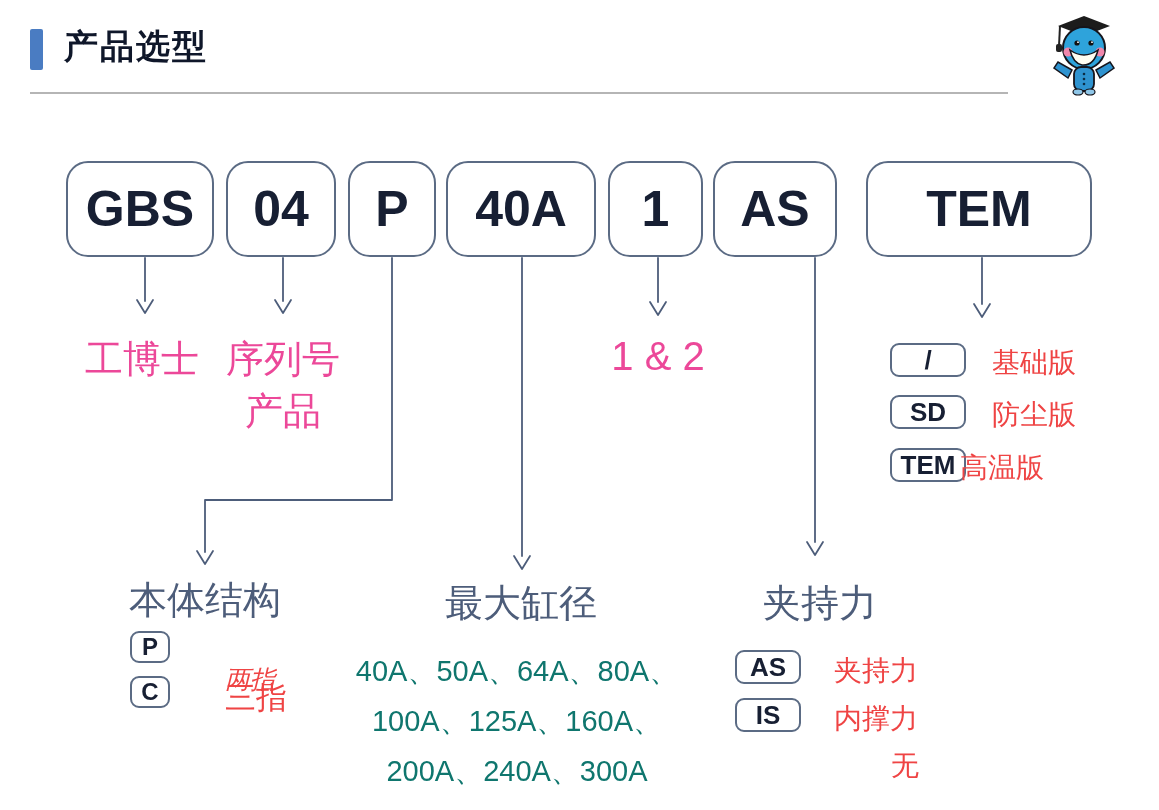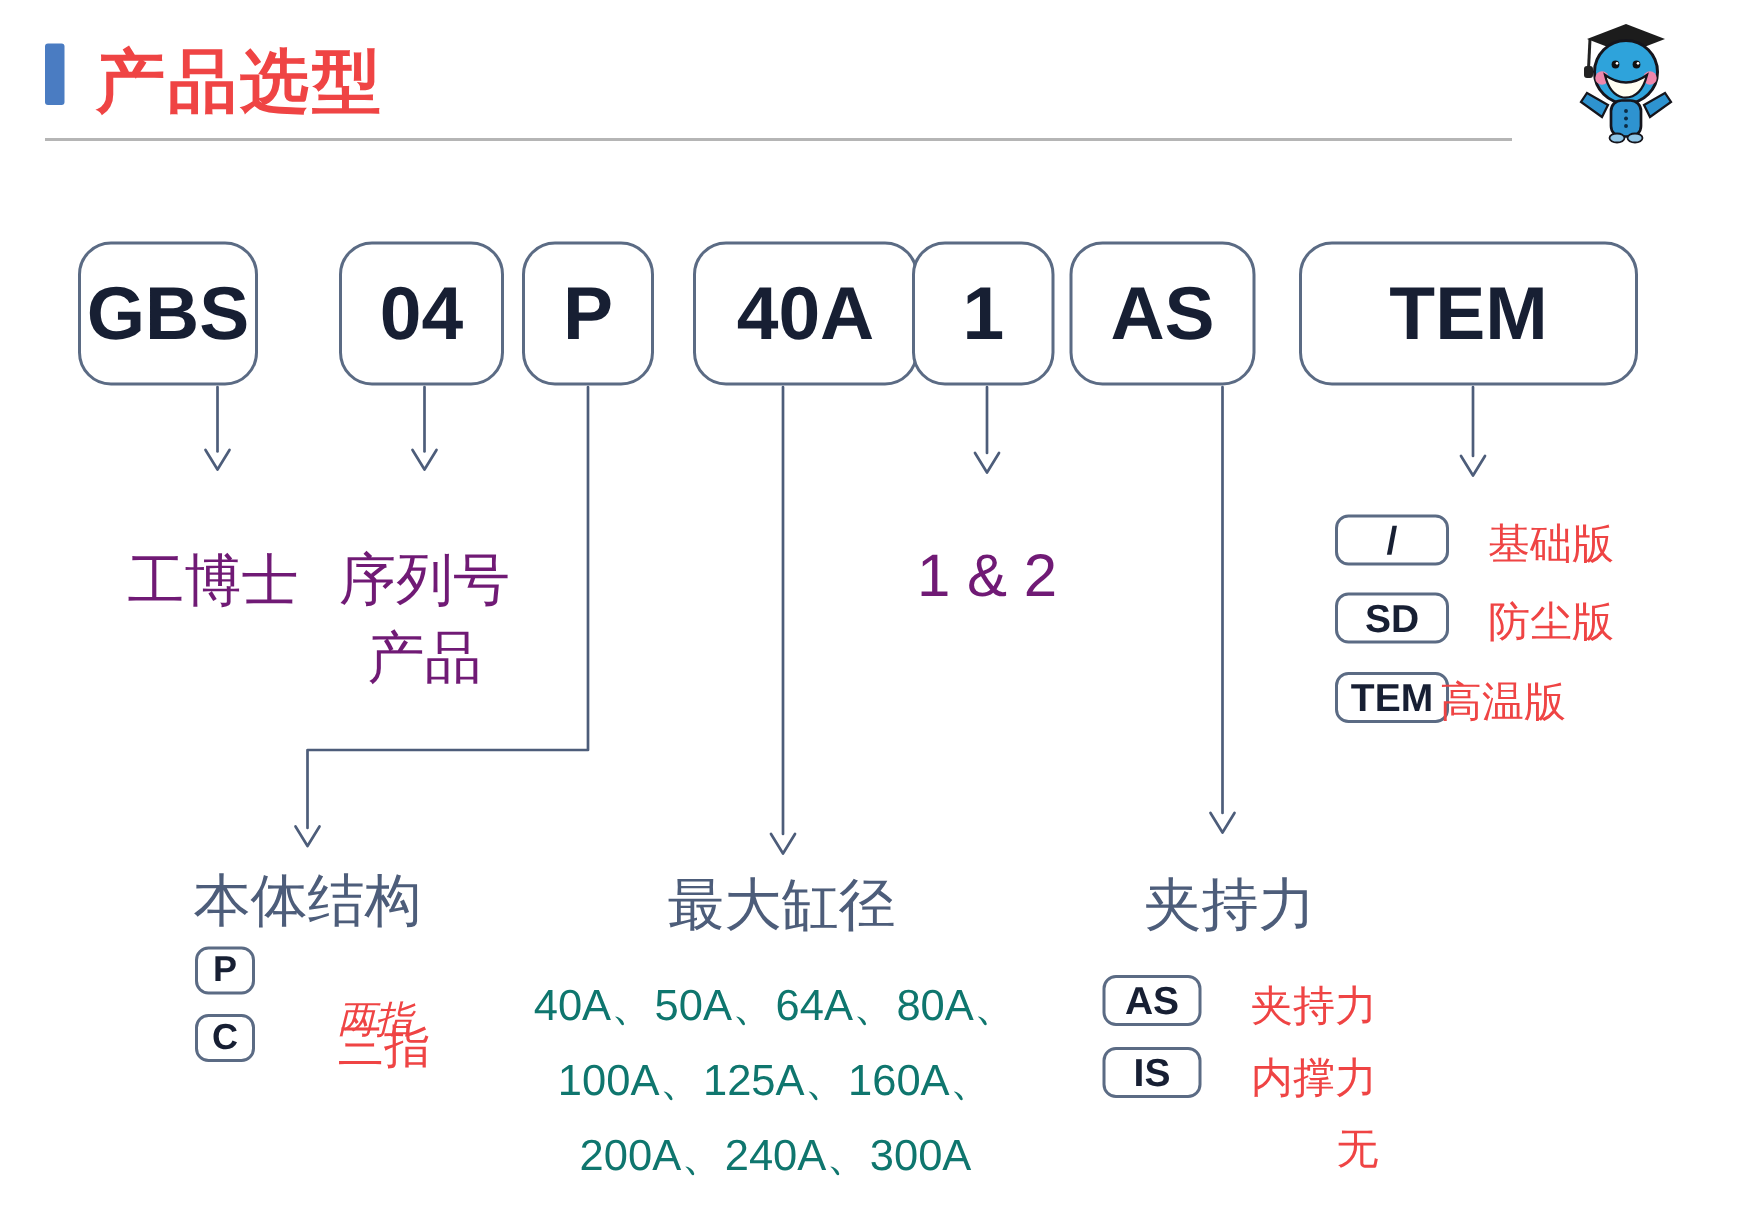--- a/index.html
+++ b/index.html
@@ -2,39 +2,39 @@
 <html><head>
 <meta charset="utf-8">
 <style>
   html,body{margin:0;padding:0;background:#ffffff;}
   .canvas{
     position:relative;width:1159px;height:810px;background:#ffffff;overflow:hidden;
     font-family:"Liberation Sans","DejaVu Sans",sans-serif;
   }
   
   .accent-bar{position:absolute;left:30px;top:29px;width:13px;height:41px;background:#4a7cc2;border-radius:2px;}
-  .page-title{position:absolute;left:64px;top:24px;font-size:46px;font-weight:bold;color:#ef4444;letter-spacing:2px;margin:0;}
+  .page-title{position:absolute;left:64px;top:24px;font-size:34px;font-weight:bold;color:#0f172a;letter-spacing:2px;margin:0;}
   .divider{position:absolute;left:30px;top:92px;width:978px;height:2px;background:#b5b5b5;}
   .mascot{position:absolute;left:1046px;top:10px;}
   
   .connectors{position:absolute;left:0;top:0;pointer-events:none;}
   
   .code-box{
     position:absolute;top:161px;height:96px;background:#fff;
     border:2.5px solid #5b6b84;border-radius:22px;
     display:flex;align-items:center;justify-content:center;
     font-size:50px;font-weight:bold;color:#171f33;box-sizing:border-box;
   }
   
   .opt-box{
     position:absolute;background:#fff;border:2px solid #5b6b84;border-radius:9px;
     display:flex;align-items:center;justify-content:center;
     font-weight:bold;color:#171f33;box-sizing:border-box;
   }
-  .anno{position:absolute;font-size:38px;color:#701a75;text-align:center;margin-top:28px;}
+  .anno{position:absolute;font-size:38px;color:#ec4899;text-align:center;}
   .sec-title{position:absolute;font-size:38px;color:#4d5d7a;text-align:center;}
   .opt-label{position:absolute;font-size:28px;color:#ef4444;white-space:nowrap;}
   .bore-list{position:absolute;left:352px;top:646px;width:330px;text-align:center;
              font-size:29px;color:#0f766e;line-height:50px;}
 </style>
 </head>
 <body>
 
 <div class="canvas">
 
@@ -75,24 +75,24 @@
     <path d="M522 258 V556"></path>
     <polyline points="514,556 522,569 530,556"></polyline>
     <path d="M658 258 V302"></path>
     <polyline points="650,302 658,315 666,302"></polyline>
     <path d="M815 258 V542"></path>
     <polyline points="807,542 815,555 823,542"></polyline>
     <path d="M982 258 V304"></path>
     <polyline points="974,304 982,317 990,304"></polyline>
   </svg>
 
-  <div class="code-box" style="left:52px;width:120px;">GBS</div>
+  <div class="code-box" style="left:66px;width:148px;">GBS</div>
   <div class="code-box" style="left:226px;width:110px;">04</div>
   <div class="code-box" style="left:348px;width:88px;">P</div>
-  <div class="code-box" style="left:462px;width:150px;">40A</div>
+  <div class="code-box" style="left:446px;width:150px;">40A</div>
   <div class="code-box" style="left:608px;width:95px;">1</div>
   <div class="code-box" style="left:713px;width:124px;">AS</div>
   <div class="code-box" style="left:866px;width:226px;">TEM</div>
 
   <div class="anno" style="left:57px;top:334px;width:170px;">工博士</div>
   <div class="anno" style="left:198px;top:334px;width:170px;line-height:1.36;">
     <div>序列号</div>
     <div>产品</div>
   </div>
   <div class="anno" style="left:573px;top:334px;width:170px;font-size:40px;">1 &amp; 2</div>

